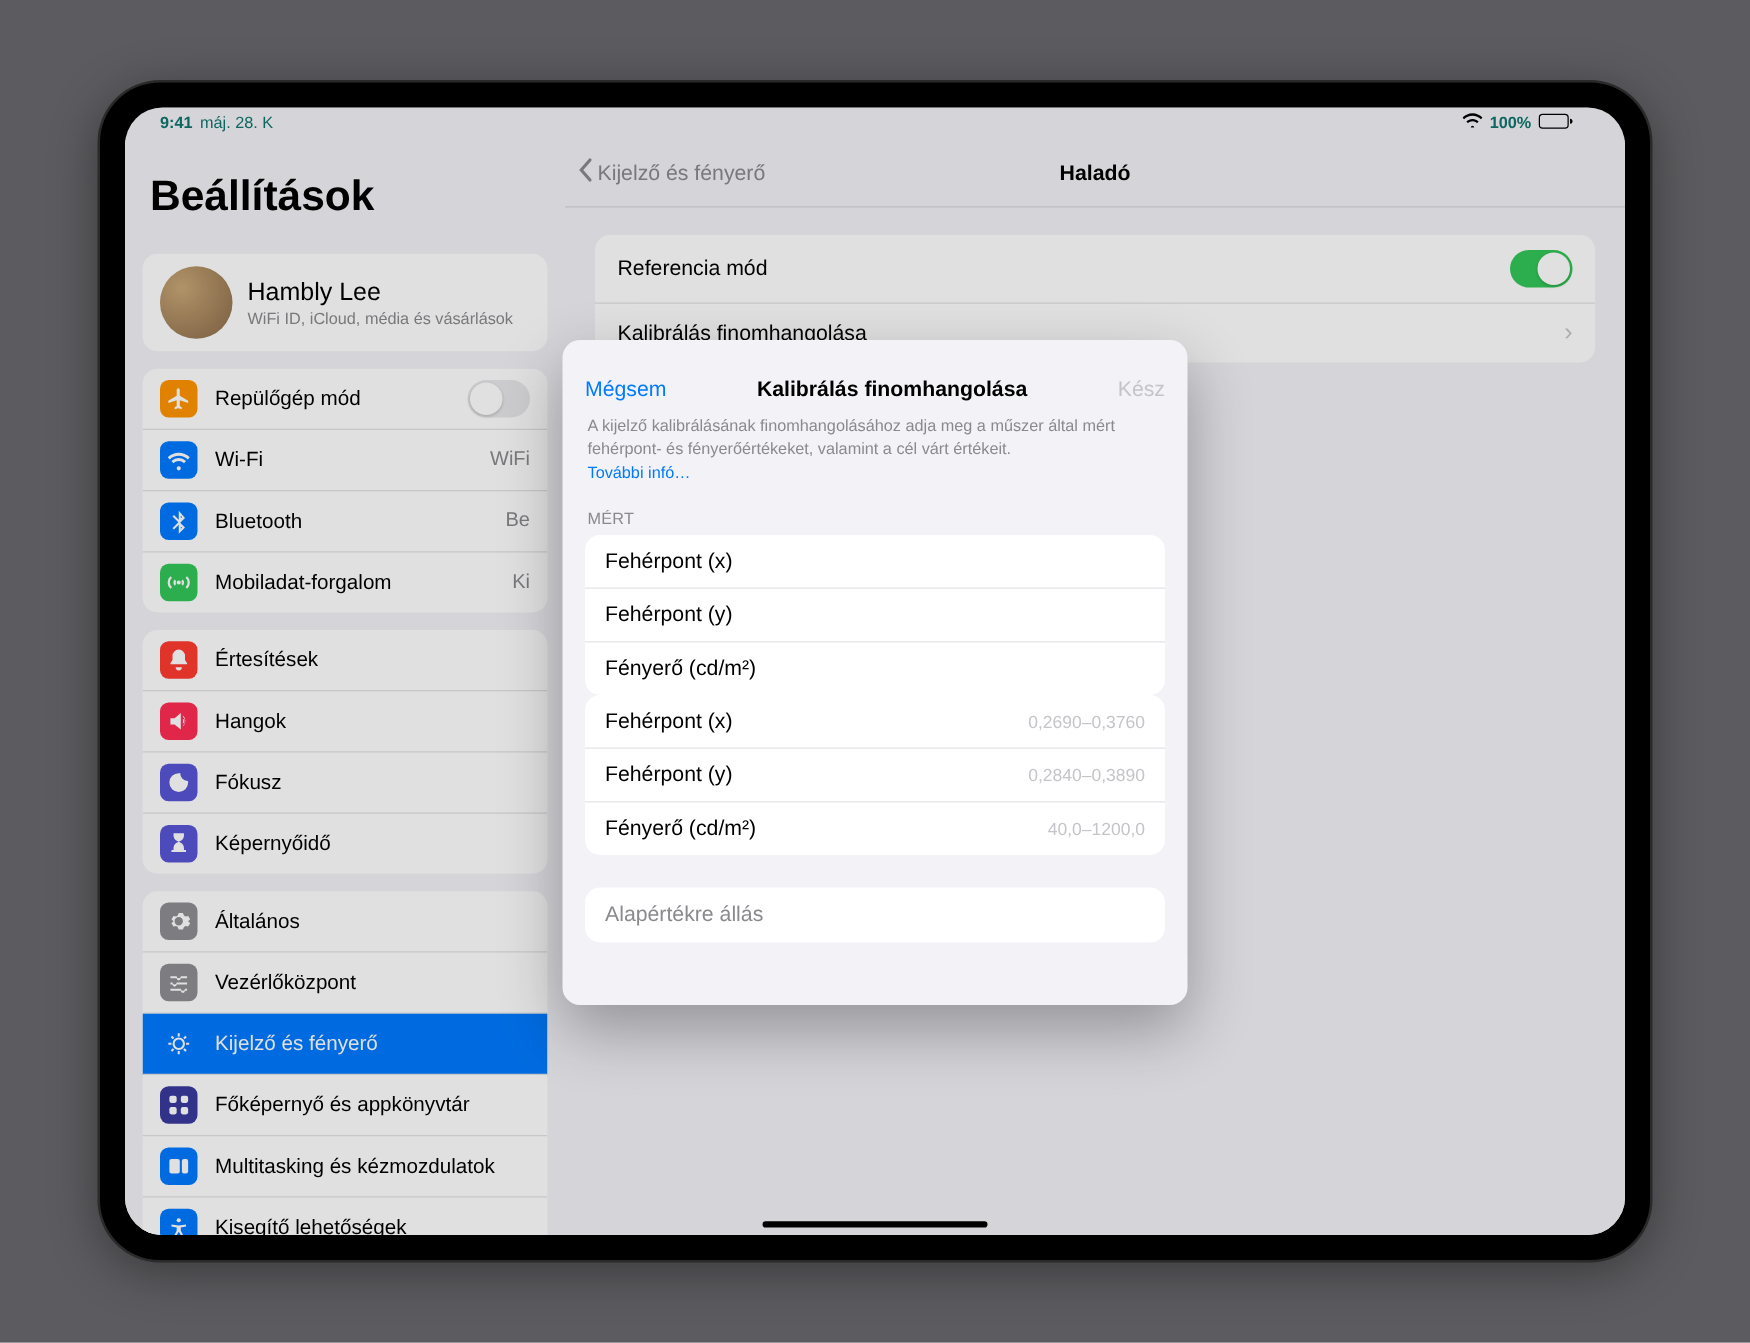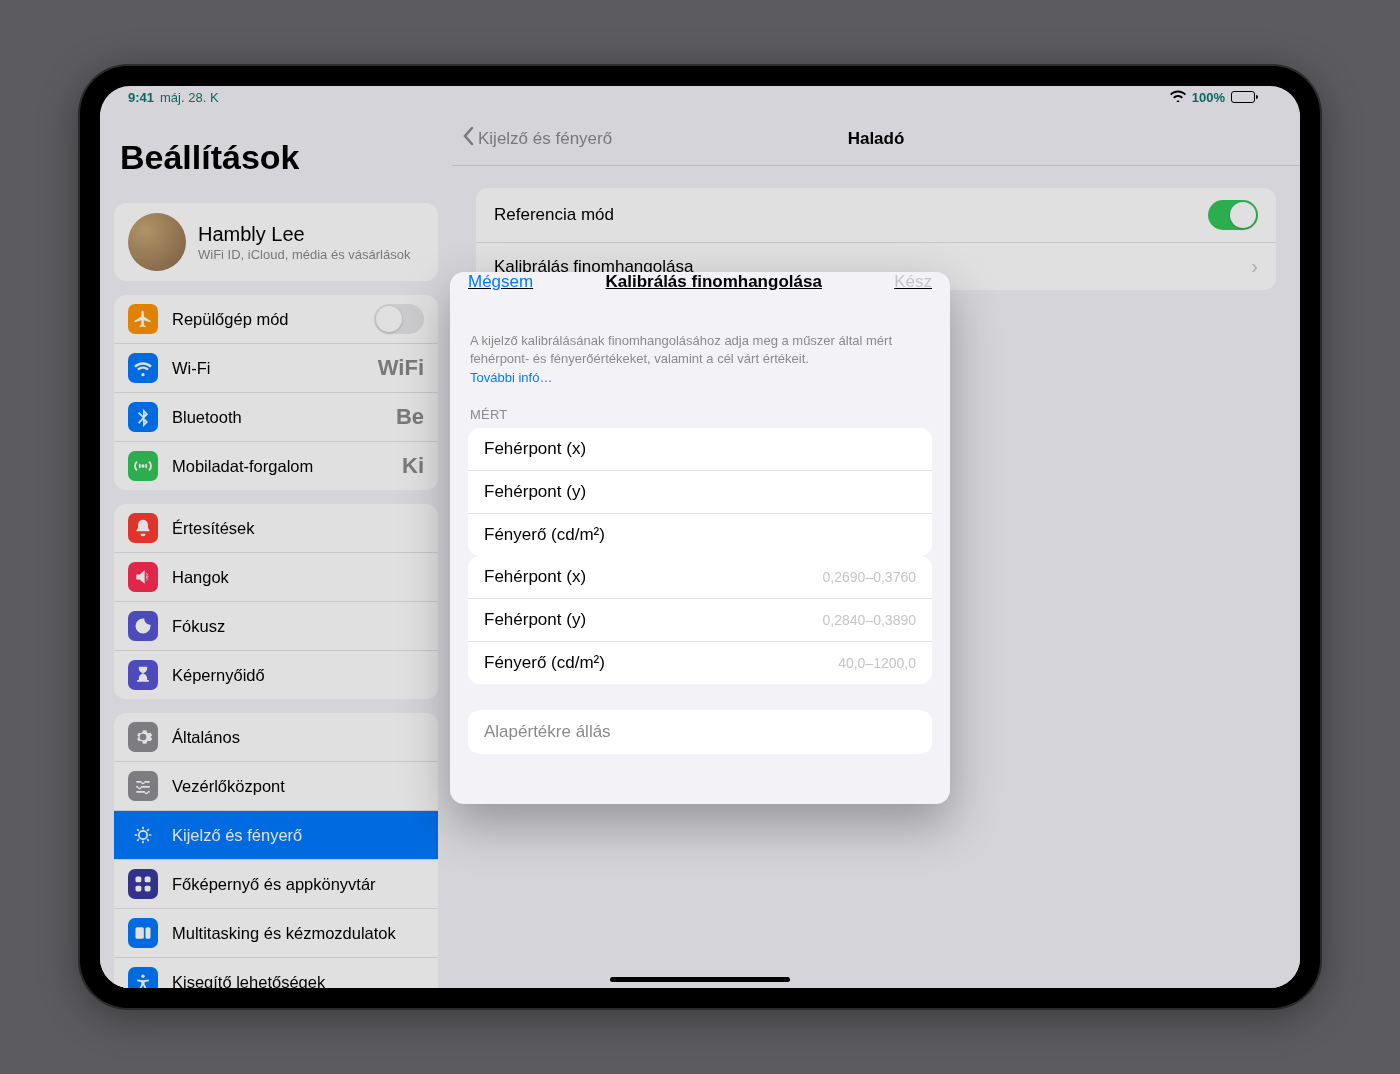--- a/index.html
+++ b/index.html
@@ -23,21 +23,21 @@
   .sidebar { width: 352px; background: #f2f2f7; padding: 8px 0 0 0; overflow-y: hidden; }
   .main { flex: 1; background: #f2f2f7; position: relative; }
 
   .sidebar h1 { font-size: 34px; font-weight: 700; padding: 18px 20px 12px 20px; }
 
   .group { margin: 14px 14px 0 14px; background: #fff; border-radius: 12px; overflow: hidden; }
   .row { display: flex; align-items: center; padding: 9px 14px; min-height: 44px; border-bottom: 0.5px solid #e3e3e8; position: relative; }
   .row:last-child { border-bottom: none; }
   .row .icon-box { width: 30px; height: 30px; border-radius: 7px; margin-right: 14px; display: flex; align-items: center; justify-content: center; flex-shrink: 0; }
   .row .label { font-size: 16.5px; flex: 1; }
-  .row .val { font-size: 22px; color: #8a8a8e; font-weight: bold; }
+  .row .val { font-size: 16px; color: #8a8a8e; }
   .row.selected { background: #007aff; }
   .row.selected .label { color: #fff; }
 
   .account-row { padding: 10px 14px; }
   .avatar { width: 58px; height: 58px; border-radius: 50%; background: radial-gradient(circle at 30% 30%, #c9a876, #8a6a4a); margin-right: 12px; flex-shrink: 0; }
   .account-text .name { font-size: 20px; font-weight: 500; }
   .account-text .sub { font-size: 13px; color: #8a8a8e; margin-top: 1px; }
 
   .toggle { width: 50px; height: 30px; border-radius: 30px; background: #e9e9eb; position: relative; flex-shrink: 0; }
   .toggle.on { background: #34c759; }
@@ -51,21 +51,21 @@
 
   .main-content { padding: 22px 24px; }
   .setting-group { background: #fff; border-radius: 12px; margin-bottom: 8px; overflow: hidden; }
   .setting-row { display: flex; justify-content: space-between; align-items: center; padding: 12px 18px; border-bottom: 0.5px solid #e3e3e8; font-size: 17px; }
   .setting-row:last-child { border-bottom: none; }
   .footer-text { font-size: 12.5px; color: #8a8a8e; padding: 6px 18px; line-height: 1.4; }
   .chev { color: #c5c5c7; font-size: 20px; }
 
   
   .sheet { position: absolute; z-index: 20; top: 186px; left: 50%; transform: translateX(-50%); width: 500px; background: #f2f2f7; border-radius: 14px; box-shadow: 0 20px 50px rgba(0,0,0,0.3); overflow: hidden; }
-  .sheet-hdr { height: 50px; display: flex; align-items: flex-start; justify-content: space-between; padding: 0 18px; text-decoration: underline; }
+  .sheet-hdr { height: 50px; display: flex; align-items: flex-end; justify-content: space-between; padding: 0 18px; }
   .sheet-hdr .cancel { color: #007aff; font-size: 17px; }
   .sheet-hdr .title { font-size: 17px; font-weight: 600; }
   .sheet-hdr .done { color: #c5c5c9; font-size: 17px; }
   .sheet-body { padding: 0 18px 50px 18px; }
   .sheet-desc { font-size: 13px; color: #8a8a8e; line-height: 1.4; padding: 10px 2px 0 2px; }
   .sheet-link { color: #007aff; font-size: 13px; display: block; padding: 2px 2px 8px 2px; }
   .sheet-section-label { font-size: 13px; color: #8a8a8e; padding: 14px 2px 6px 2px; text-transform: uppercase; letter-spacing: 0.2px; }
   .sheet-group { background: #fff; border-radius: 12px; overflow: hidden; }
   .sheet-row { display: flex; justify-content: space-between; align-items: center; padding: 11px 16px; border-bottom: 0.5px solid #e3e3e8; font-size: 17px; }
   .sheet-row:last-child { border-bottom: none; }

